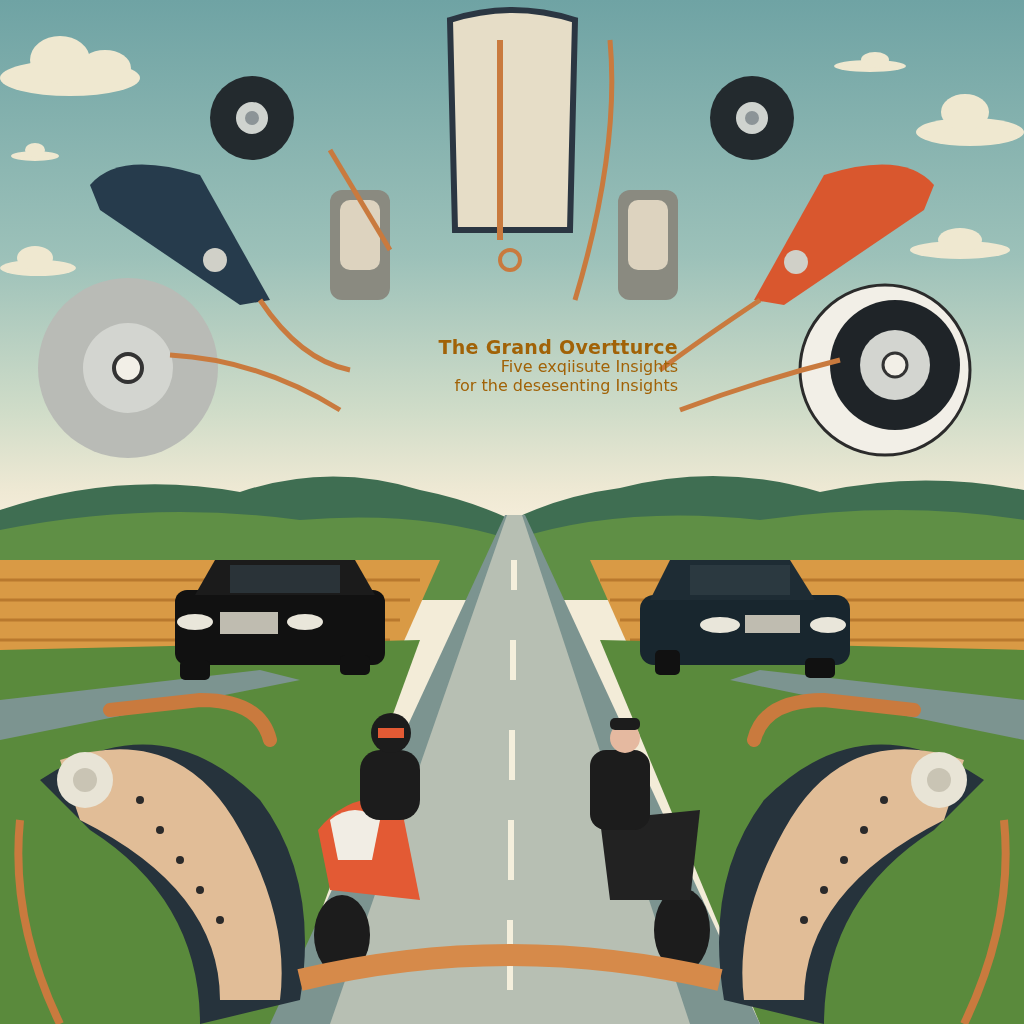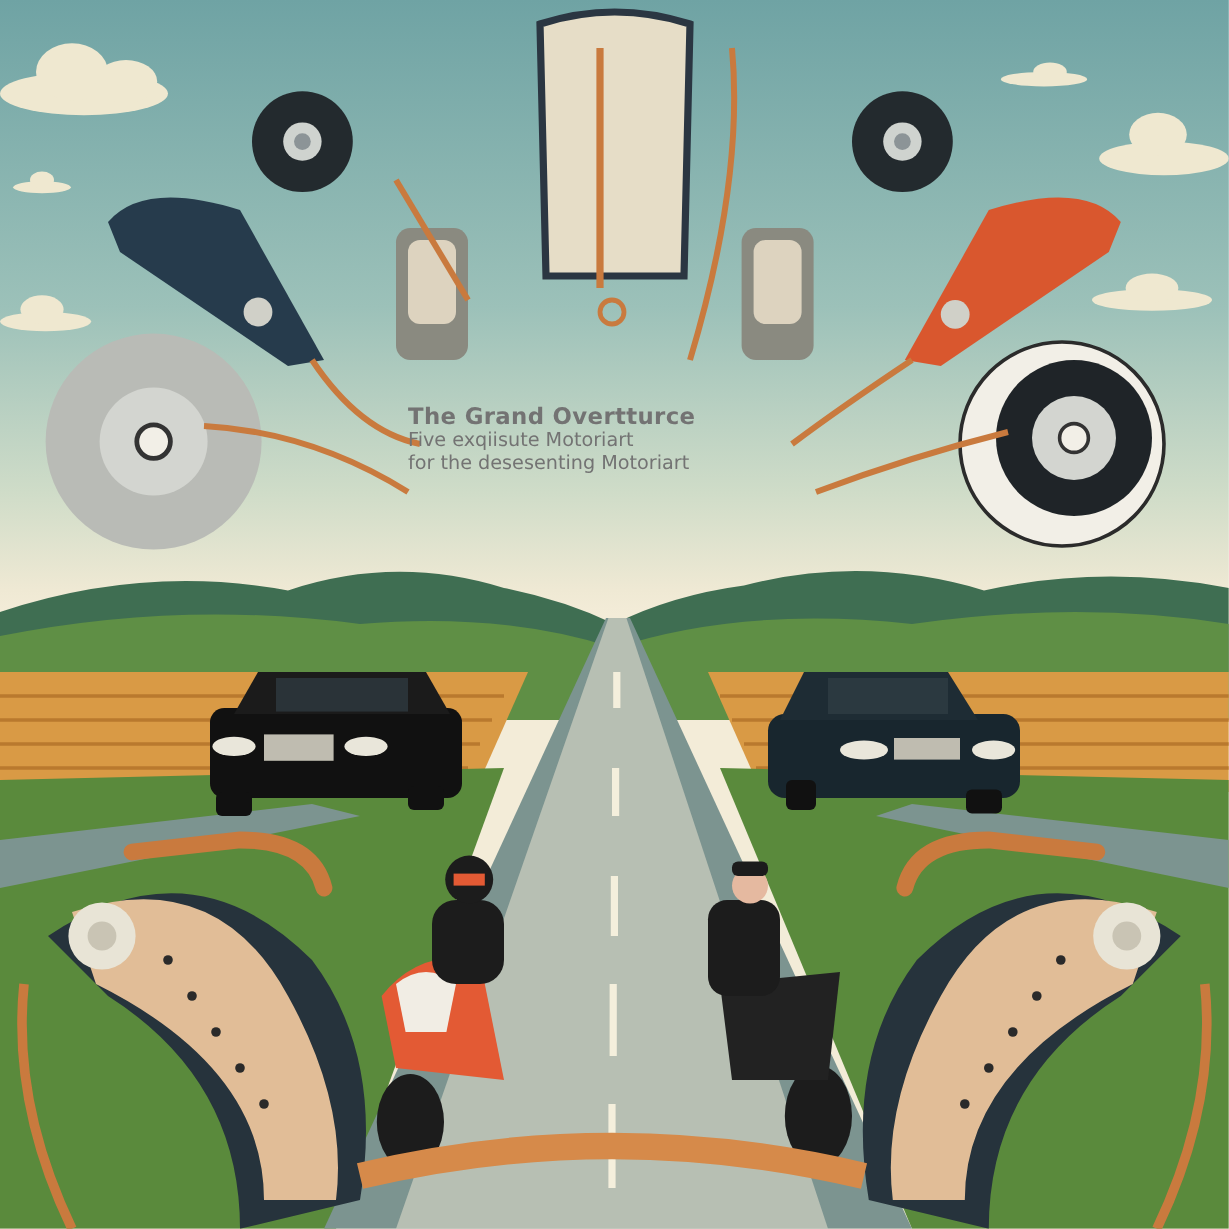--- a/index.html
+++ b/index.html
@@ -1,21 +1,21 @@
 <!DOCTYPE html>
 <html><head>
 <meta charset="utf-8">
 <style>
   html,body{margin:0;padding:0;}
   body{width:1024px;height:1024px;overflow:hidden;position:relative;
     background:linear-gradient(180deg,#6fa3a4 0%,#9cc1b9 25%,#cfdcc8 40%,#efe9d4 48%,#f3ecd8 50%);}
   .poster{position:absolute;inset:0;}
   svg{position:absolute;left:0;top:0;}
-  .title-block{position:absolute;left:340px;top:336px;width:350px;text-align:left;
-    font-family:"DejaVu Sans",sans-serif;color:#737373;line-height:1.18;}
+  .title-block{position:absolute;left:328px;top:336px;width:350px;text-align:right;
+    font-family:"DejaVu Sans",sans-serif;color:#a16207;line-height:1.18;}
   .t1{font-size:19px;font-weight:bold;letter-spacing:0.3px;}
   .t2{font-size:16px;font-weight:normal;}
 </style>
 </head>
 <body>
 
 <div class="poster">
 <svg width="1024" height="1024" viewBox="0 0 1024 1024">
 
   <g fill="#efe8d0">
@@ -180,16 +180,16 @@
         <path d="M170 355 Q260 360 340 410"></path>
     <path d="M330 150 Q360 200 390 250"></path>
         <path d="M610 40 Q620 150 575 300"></path>
     <path d="M760 300 Q700 340 660 370"></path>
         <path d="M840 360 Q760 380 680 410"></path>
   </g>
 </svg>
 
 <div class="title-block">
   <div class="t1">The  Grand Overtturce</div>
-  <div class="t2">Five exqiisute Motoriart</div>
-  <div class="t2">for the desesenting Motoriart</div>
+  <div class="t2">Five exqiisute Insights</div>
+  <div class="t2">for the desesenting Insights</div>
 </div>
 </div>
 
 </body></html>

